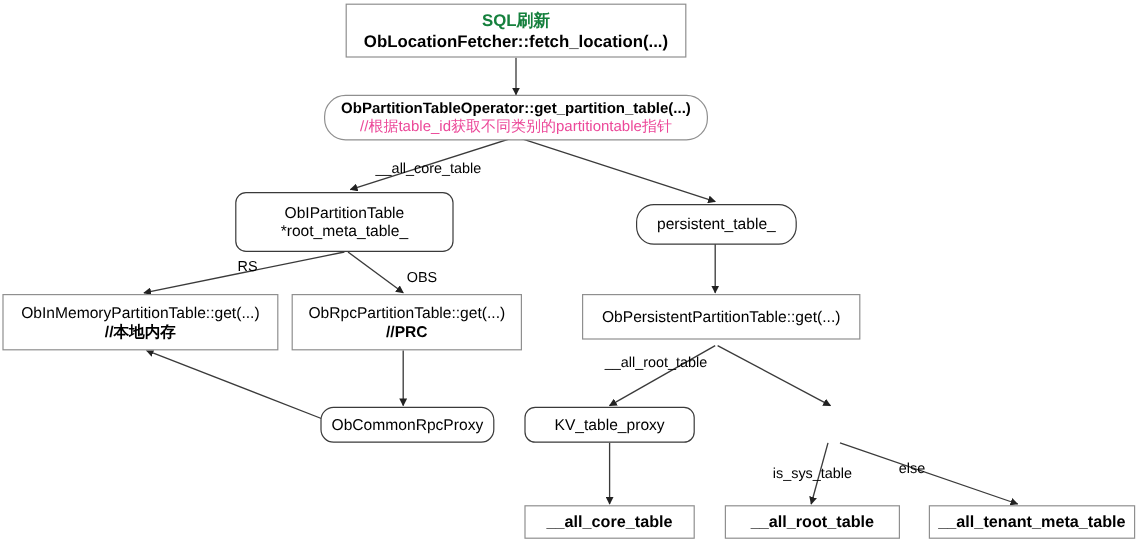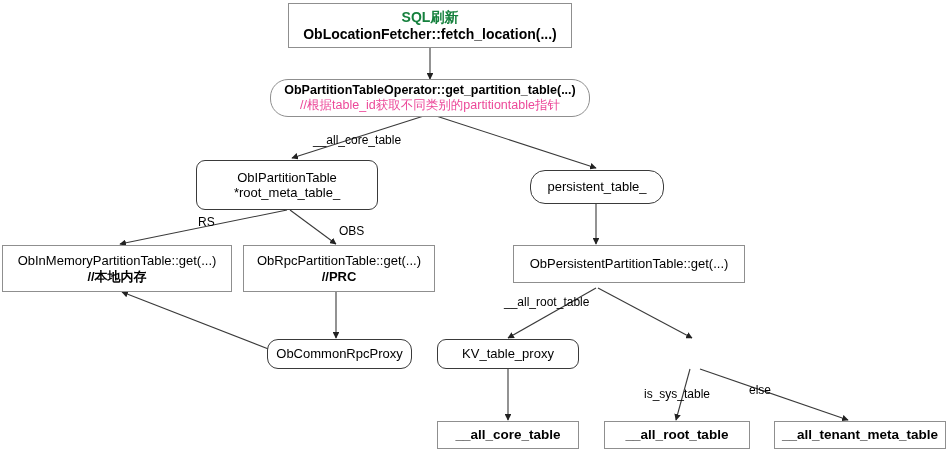--- a/index.html
+++ b/index.html
@@ -101,21 +101,21 @@
   <div class="node sharp" style="left:2px;top:245px;width:230px;height:47px;font-size:13px;">
     <span class="line">ObInMemoryPartitionTable::get(...)</span>
     <span class="line bold">//本地内存</span>
   </div>
 
   <div class="node sharp" style="left:243px;top:245px;width:192px;height:47px;font-size:13px;">
     <span class="line">ObRpcPartitionTable::get(...)</span>
     <span class="line bold">//PRC</span>
   </div>
 
-  <div class="node sharp" style="left:485px;top:245px;width:232px;height:38px;font-size:13px;margin-left:28px;">
+  <div class="node sharp" style="left:485px;top:245px;width:232px;height:38px;font-size:13px;">
     <span class="line">ObPersistentPartitionTable::get(...)</span>
   </div>
 
   <div class="node rounded" style="left:267px;top:339px;width:145px;height:30px;font-size:13px;border-radius:11px;">
     <span class="line">ObCommonRpcProxy</span>
   </div>
 
   <div class="node rounded" style="left:437px;top:339px;width:142px;height:30px;font-size:13px;">
     <span class="line">KV_table_proxy</span>
   </div>

